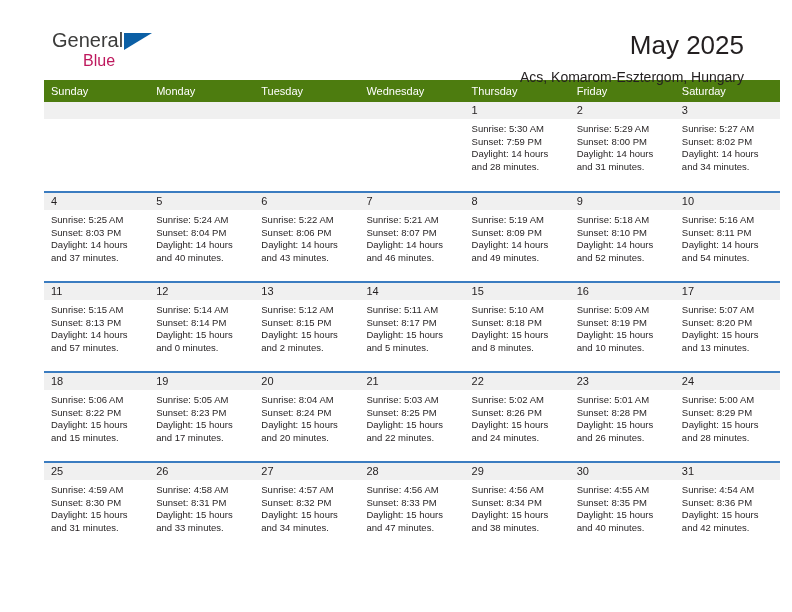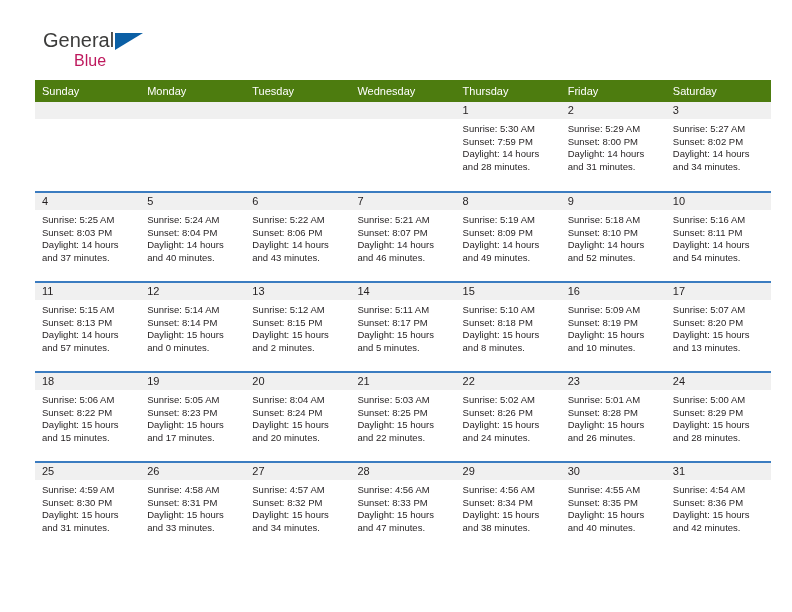--- a/index.html
+++ b/index.html
@@ -12,21 +12,21 @@
     background: #ffffff;
     font-family: "Liberation Sans", sans-serif;
     color: #231f20;
     overflow: hidden;
   }
   .page {
     position: relative;
     width: 792px;
     height: 612px;
     box-sizing: border-box;
-    padding: 0 35px;
+    padding: 0 44px;
   }
 
   
   .topbar {
     display: flex;
     align-items: flex-start;
     justify-content: space-between;
     padding-top: 30px;
     height: 70px;
     box-sizing: border-box;
@@ -141,20 +141,24 @@
 <div class="page">
 
   <div class="topbar">
 
     <div class="logo">
       <span class="logo-general">General</span>
       <span class="logo-triangle"></span>
       <span class="logo-blue">Blue</span>
     </div>
 
+    <div class="title-block">
+      <div class="cal-title">May 2025</div>
+      <div class="cal-subtitle">Acs, Komarom-Esztergom, Hungary</div>
+    </div>
 
   </div>
 
   <table class="calendar">
     <thead>
       <tr id="weekday-row">
           <th>Sunday</th>
           <th>Monday</th>
           <th>Tuesday</th>
           <th>Wednesday</th>

